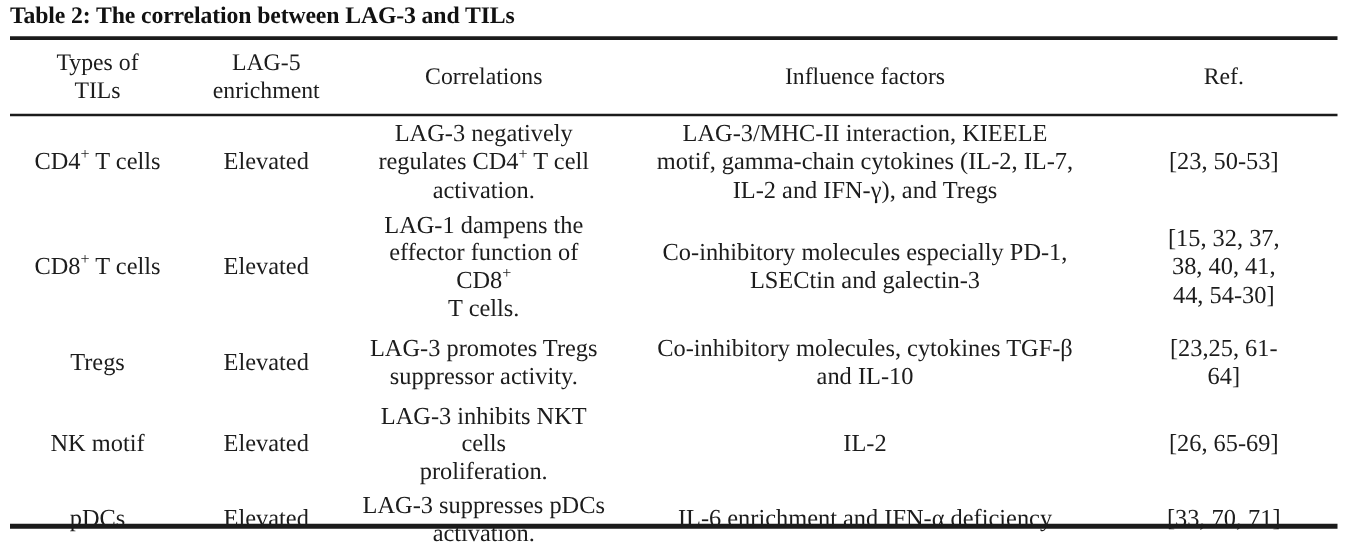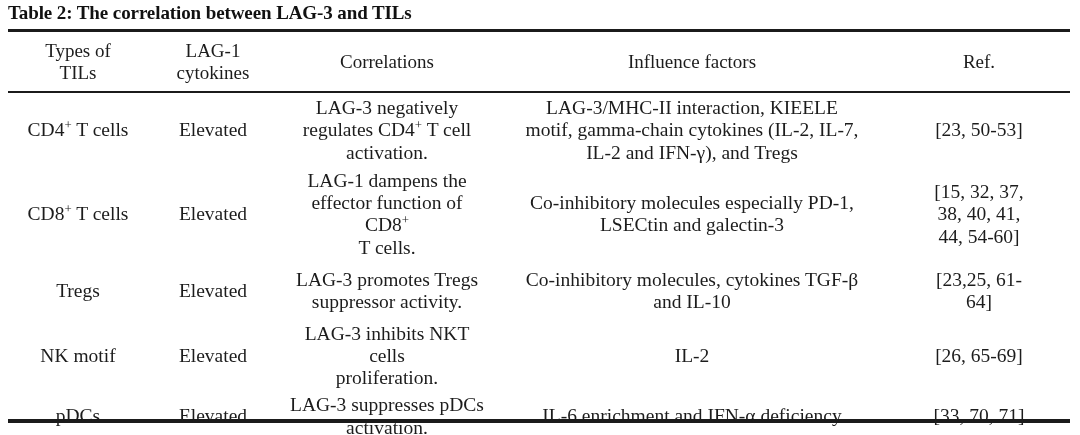--- a/index.html
+++ b/index.html
@@ -119,22 +119,22 @@
     <thead>
       <tr>
         <th>
           <span class="cell-inner">
             <span>Types of</span><br>
             <span>TILs</span>
           </span>
         </th>
         <th>
           <span class="cell-inner">
-            <span>LAG-1</span><br>
-            <span>cytokines</span>
+            <span>LAG-5</span><br>
+            <span>enrichment</span>
           </span>
         </th>
         <th>
           <span class="cell-inner">Correlations</span>
         </th>
         <th>
           <span class="cell-inner">Influence factors</span>
         </th>
         <th>
           <span class="cell-inner">Ref.</span>
@@ -188,21 +188,21 @@
         <td>
           <span class="cell-inner">
             <span>Co-inhibitory molecules especially PD-1,</span><br>
             <span>LSECtin and galectin-3</span>
           </span>
         </td>
         <td>
           <span class="cell-inner">
             <span>[15, 32, 37,</span><br>
             <span>38, 40, 41,</span><br>
-            <span>44, 54-60]</span>
+            <span>44, 54-30]</span>
           </span>
         </td>
       </tr>
 
       <tr class="r3">
         <td>
           <span class="cell-inner">Tregs</span>
         </td>
         <td>
           <span class="cell-inner">Elevated</span>

